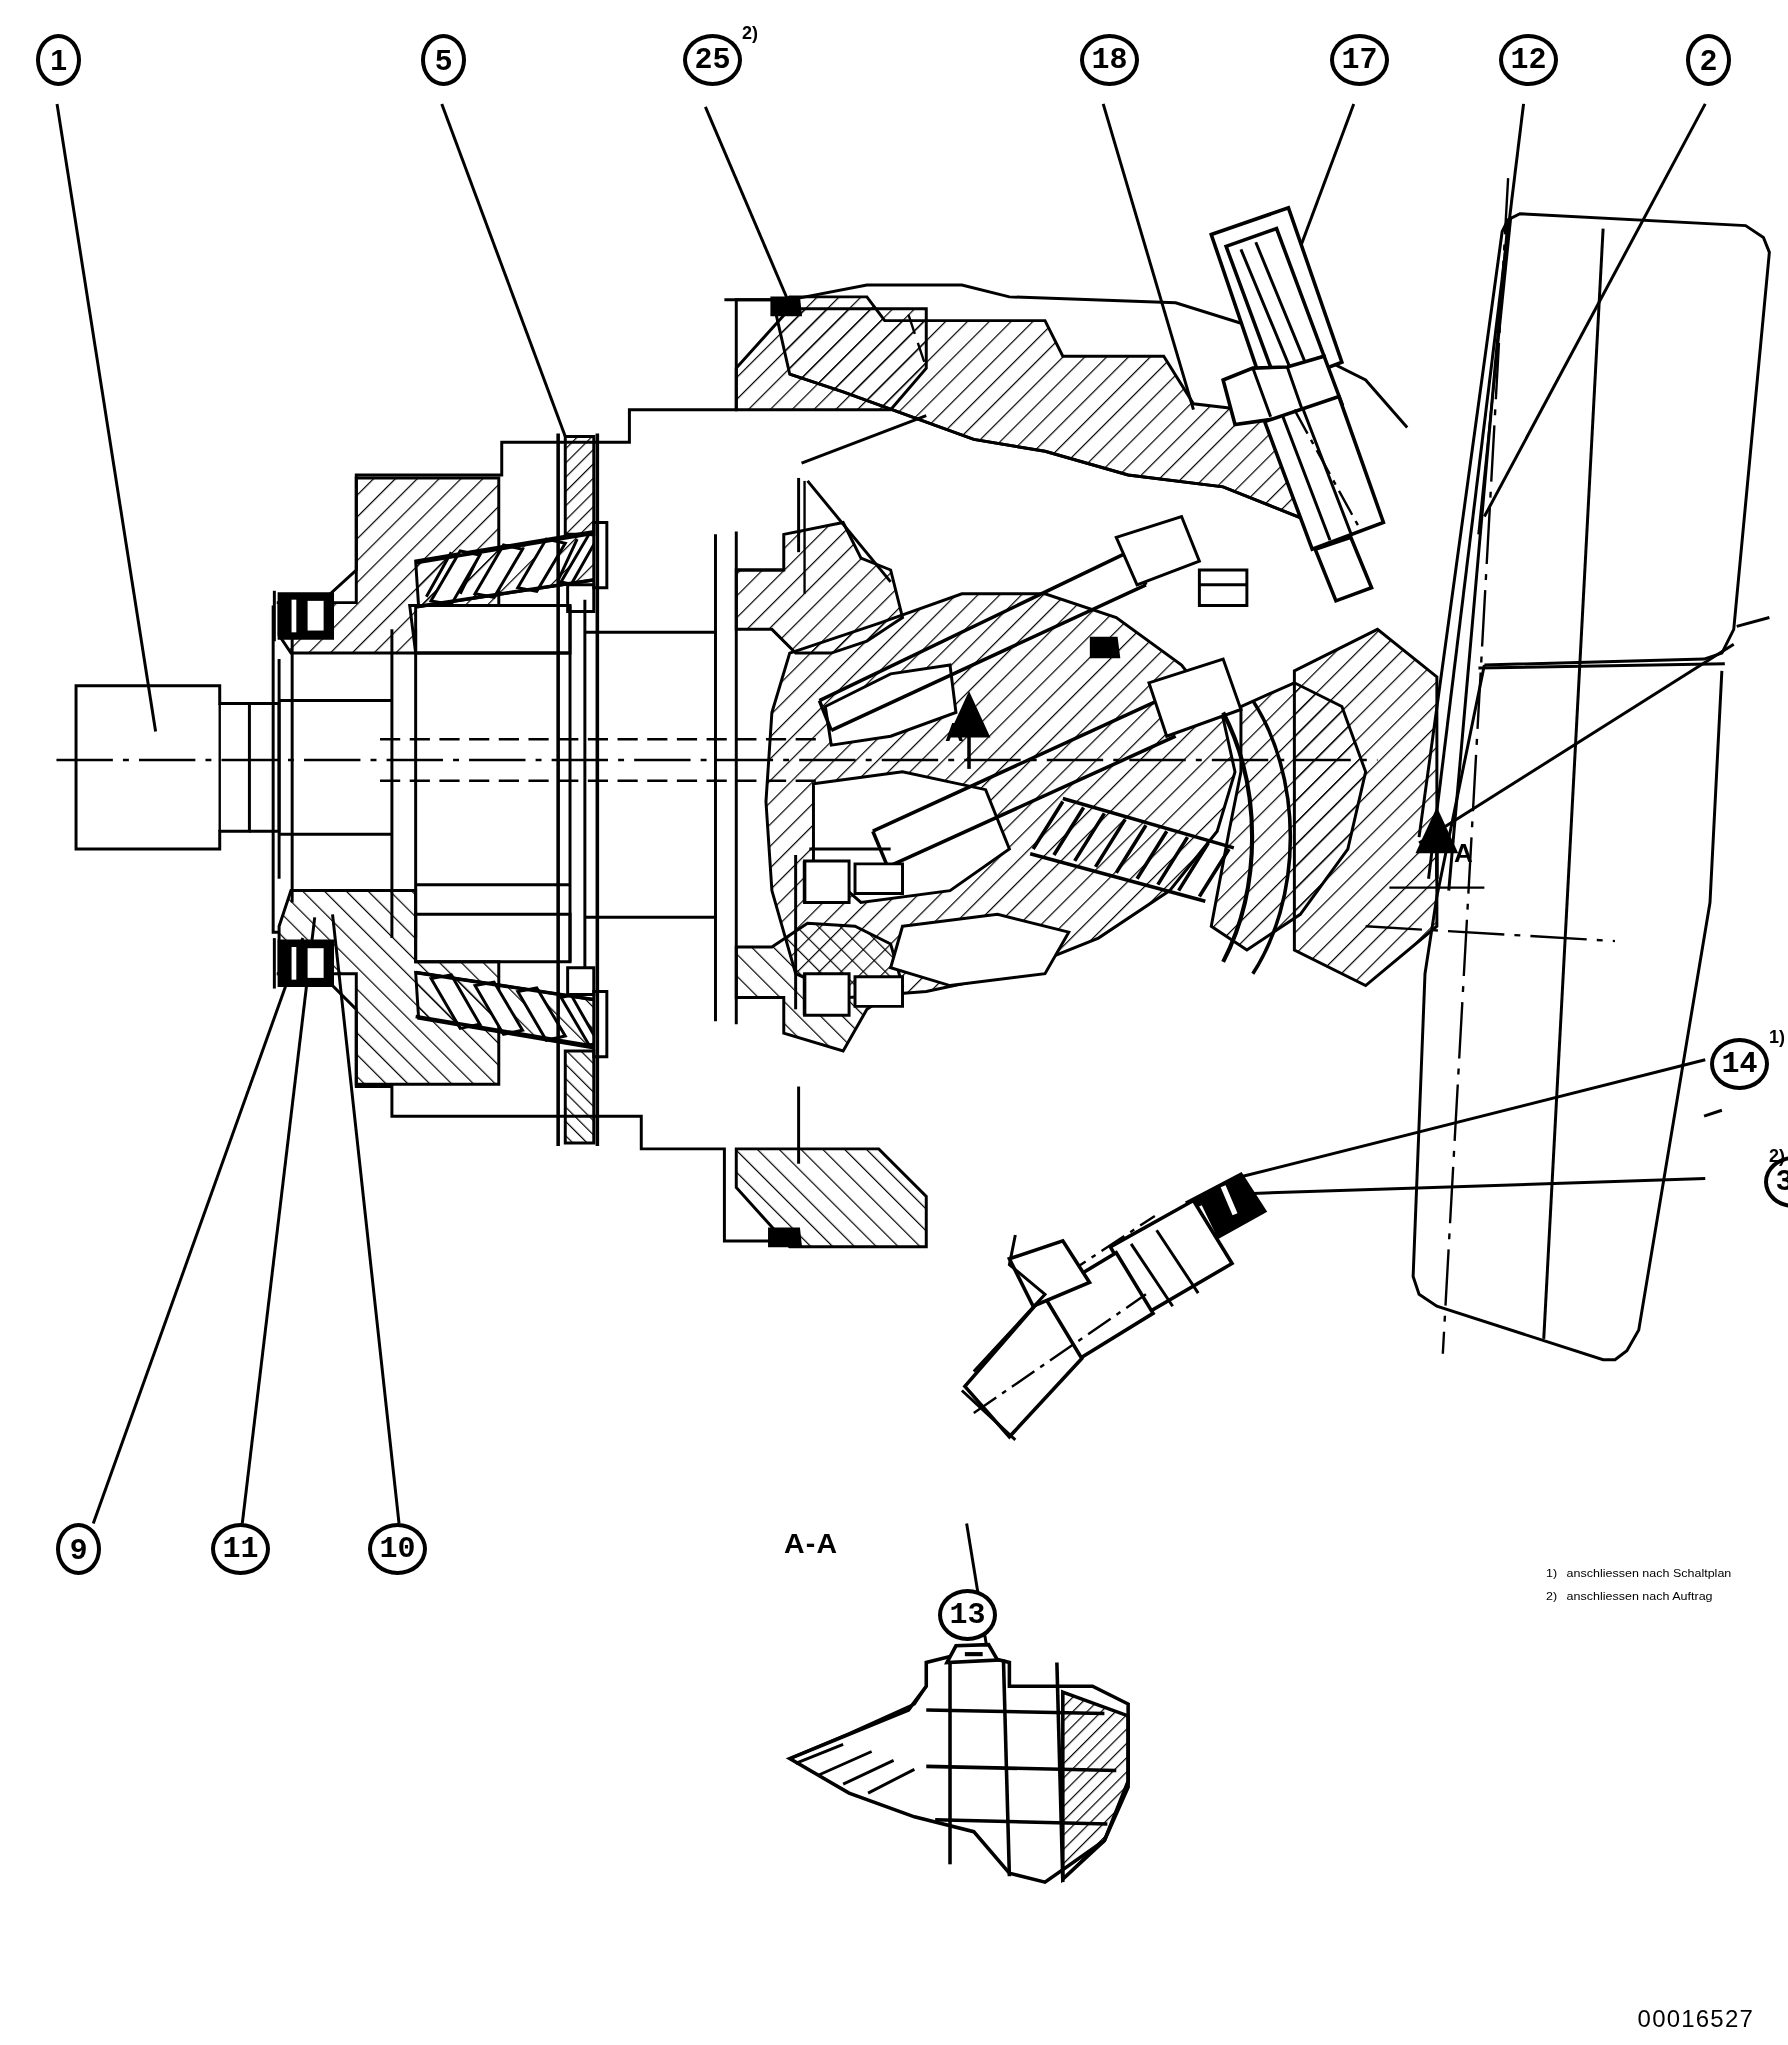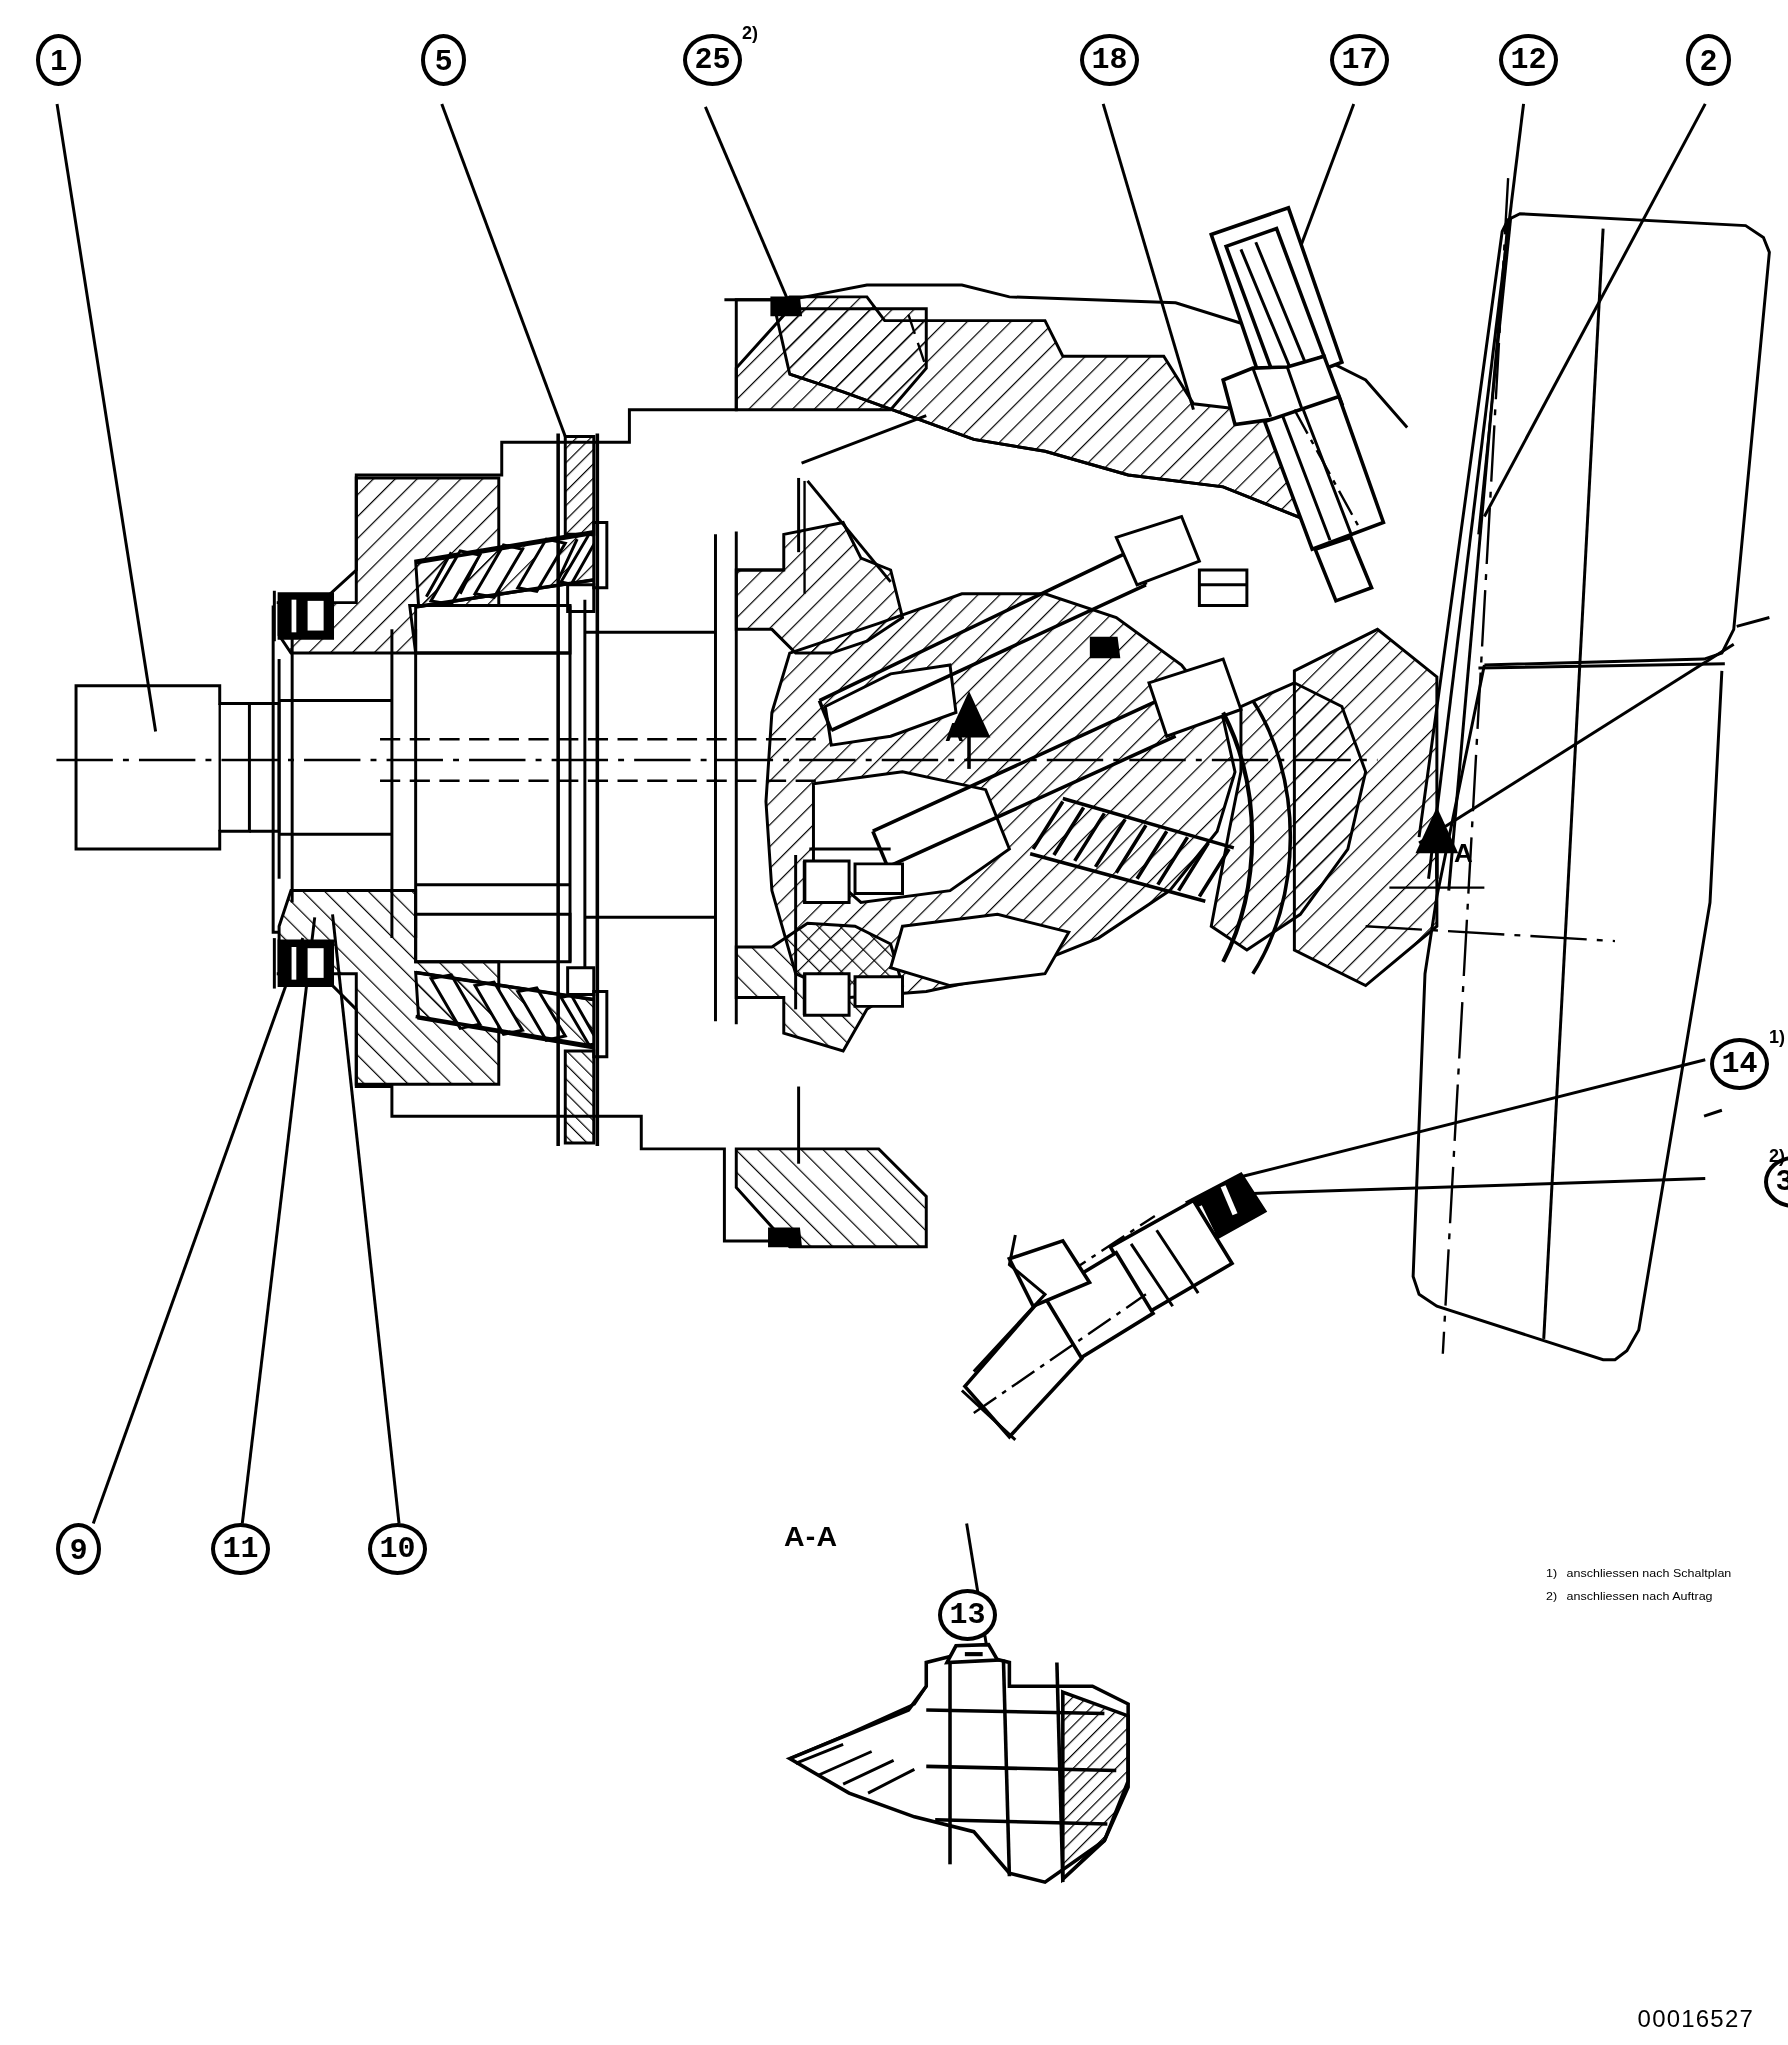--- a/index.html
+++ b/index.html
@@ -10,21 +10,21 @@
   .balloon{position:absolute;border:4.2px solid #000;border-radius:50%;
            background:#fff;display:flex;align-items:center;justify-content:center;
            font-weight:bold;line-height:1;}
   .b1{width:37px;height:44px;font-size:30px;}
   .b2{width:51px;height:44px;font-size:30px;font-family:Liberation Mono, monospace;}
   .sup{position:absolute;font-size:18px;font-weight:bold;}
   .lbl{position:absolute;font-weight:bold;}
   .drawno{position:absolute;right:35px;bottom:13px;font-size:24px;letter-spacing:1.2px;}
   .note{position:absolute;font-size:12.5px;line-height:1.5;white-space:nowrap;
         transform:scaleY(0.9);transform-origin:left top;}
-  .sectlabel{position:absolute;font-size:28.5px;font-weight:bold;letter-spacing:1.2px;}
+  .sectlabel{position:absolute;font-size:28.5px;font-weight:bold;letter-spacing:1.2px;margin-top:7px;}
 </style>
 </head>
 <body>
 
 <div id="sheet">
 
   <svg class="layer" viewBox="0 0 3013 3446">
     <defs>
 
       <pattern id="h45" width="26" height="26" patternUnits="userSpaceOnUse" patternTransform="rotate(45)">

